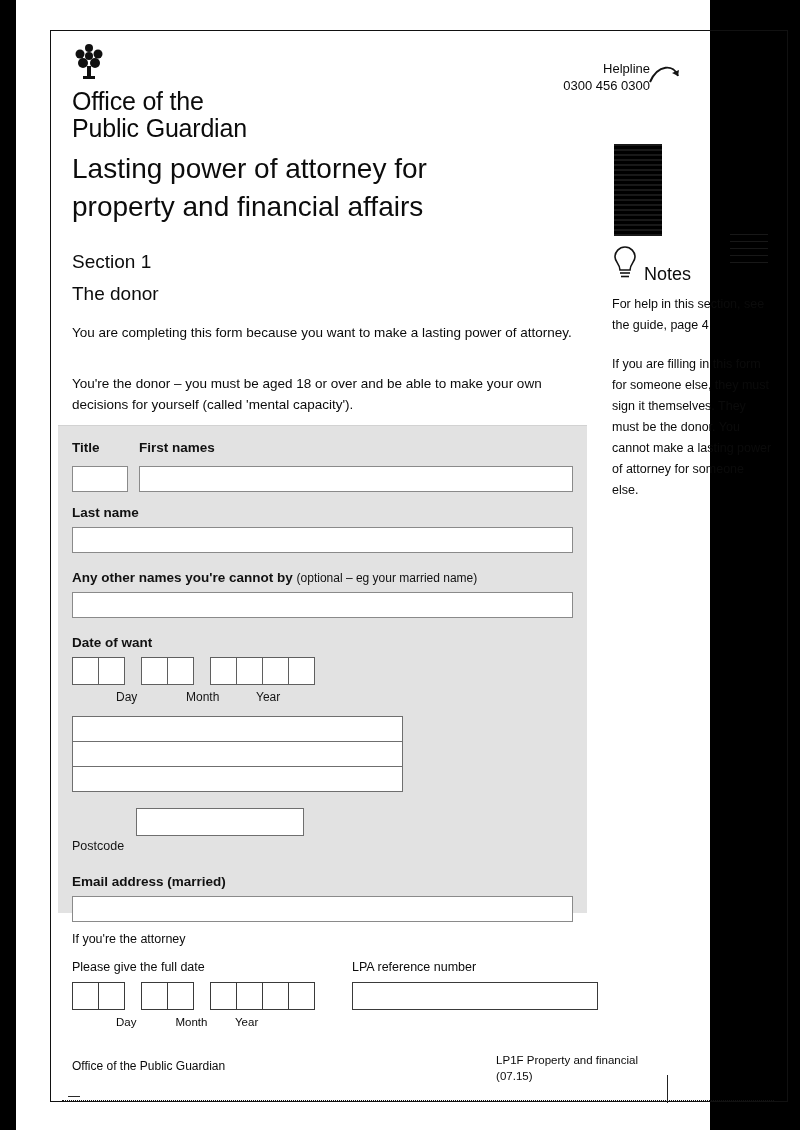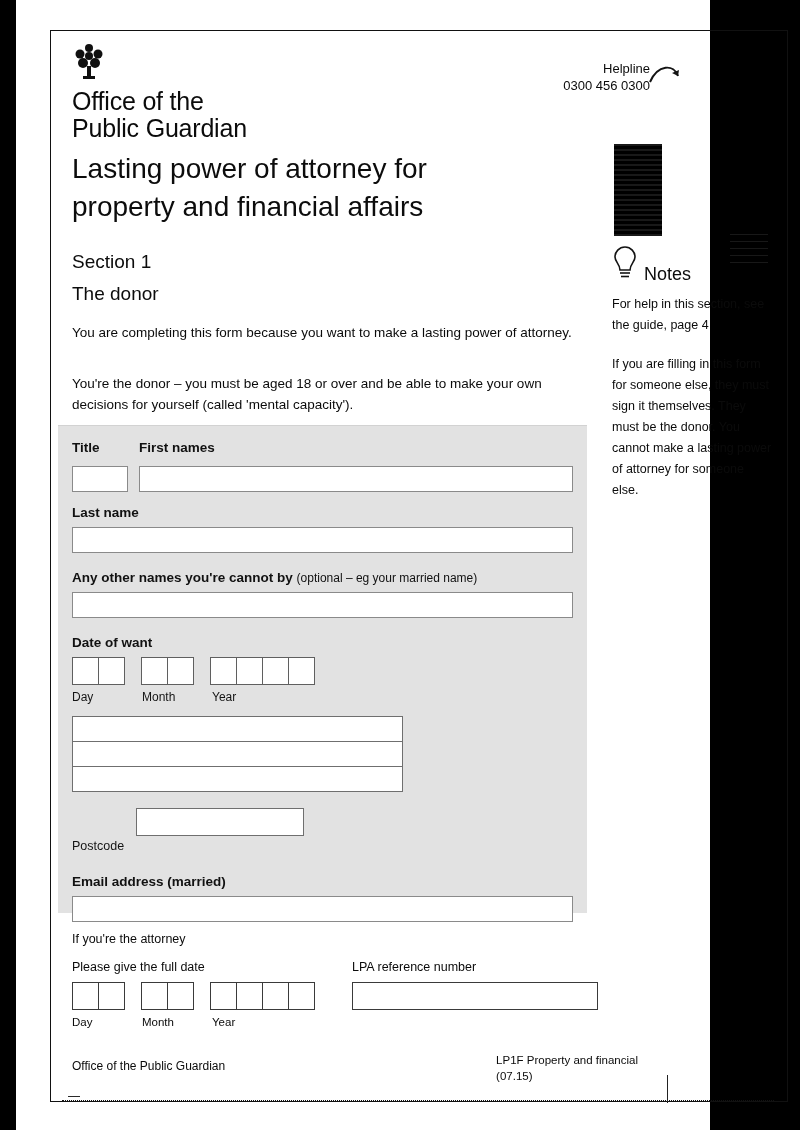--- a/index.html
+++ b/index.html
@@ -213,21 +213,21 @@
     margin-left: -1px;
   }
   .date-cell:first-child { margin-left: 0; }
   .date-caps {
     display: flex;
     gap: 16px;
     margin-top: 5px;
     font-size: 12px;
     color: #151515;
   }
-  .cap-day { width: 54px; }
+  .cap-day { width: 54px; margin-left: 44px; }
   .cap-month { width: 54px; }
   .cap-year { width: 108px; }
 
   
   .addr-stack { width: 331px; }
   .addr-line {
     background: #ffffff;
     border: 1px solid #6f6f6f;
     height: 26px;
     margin-top: -1px;

